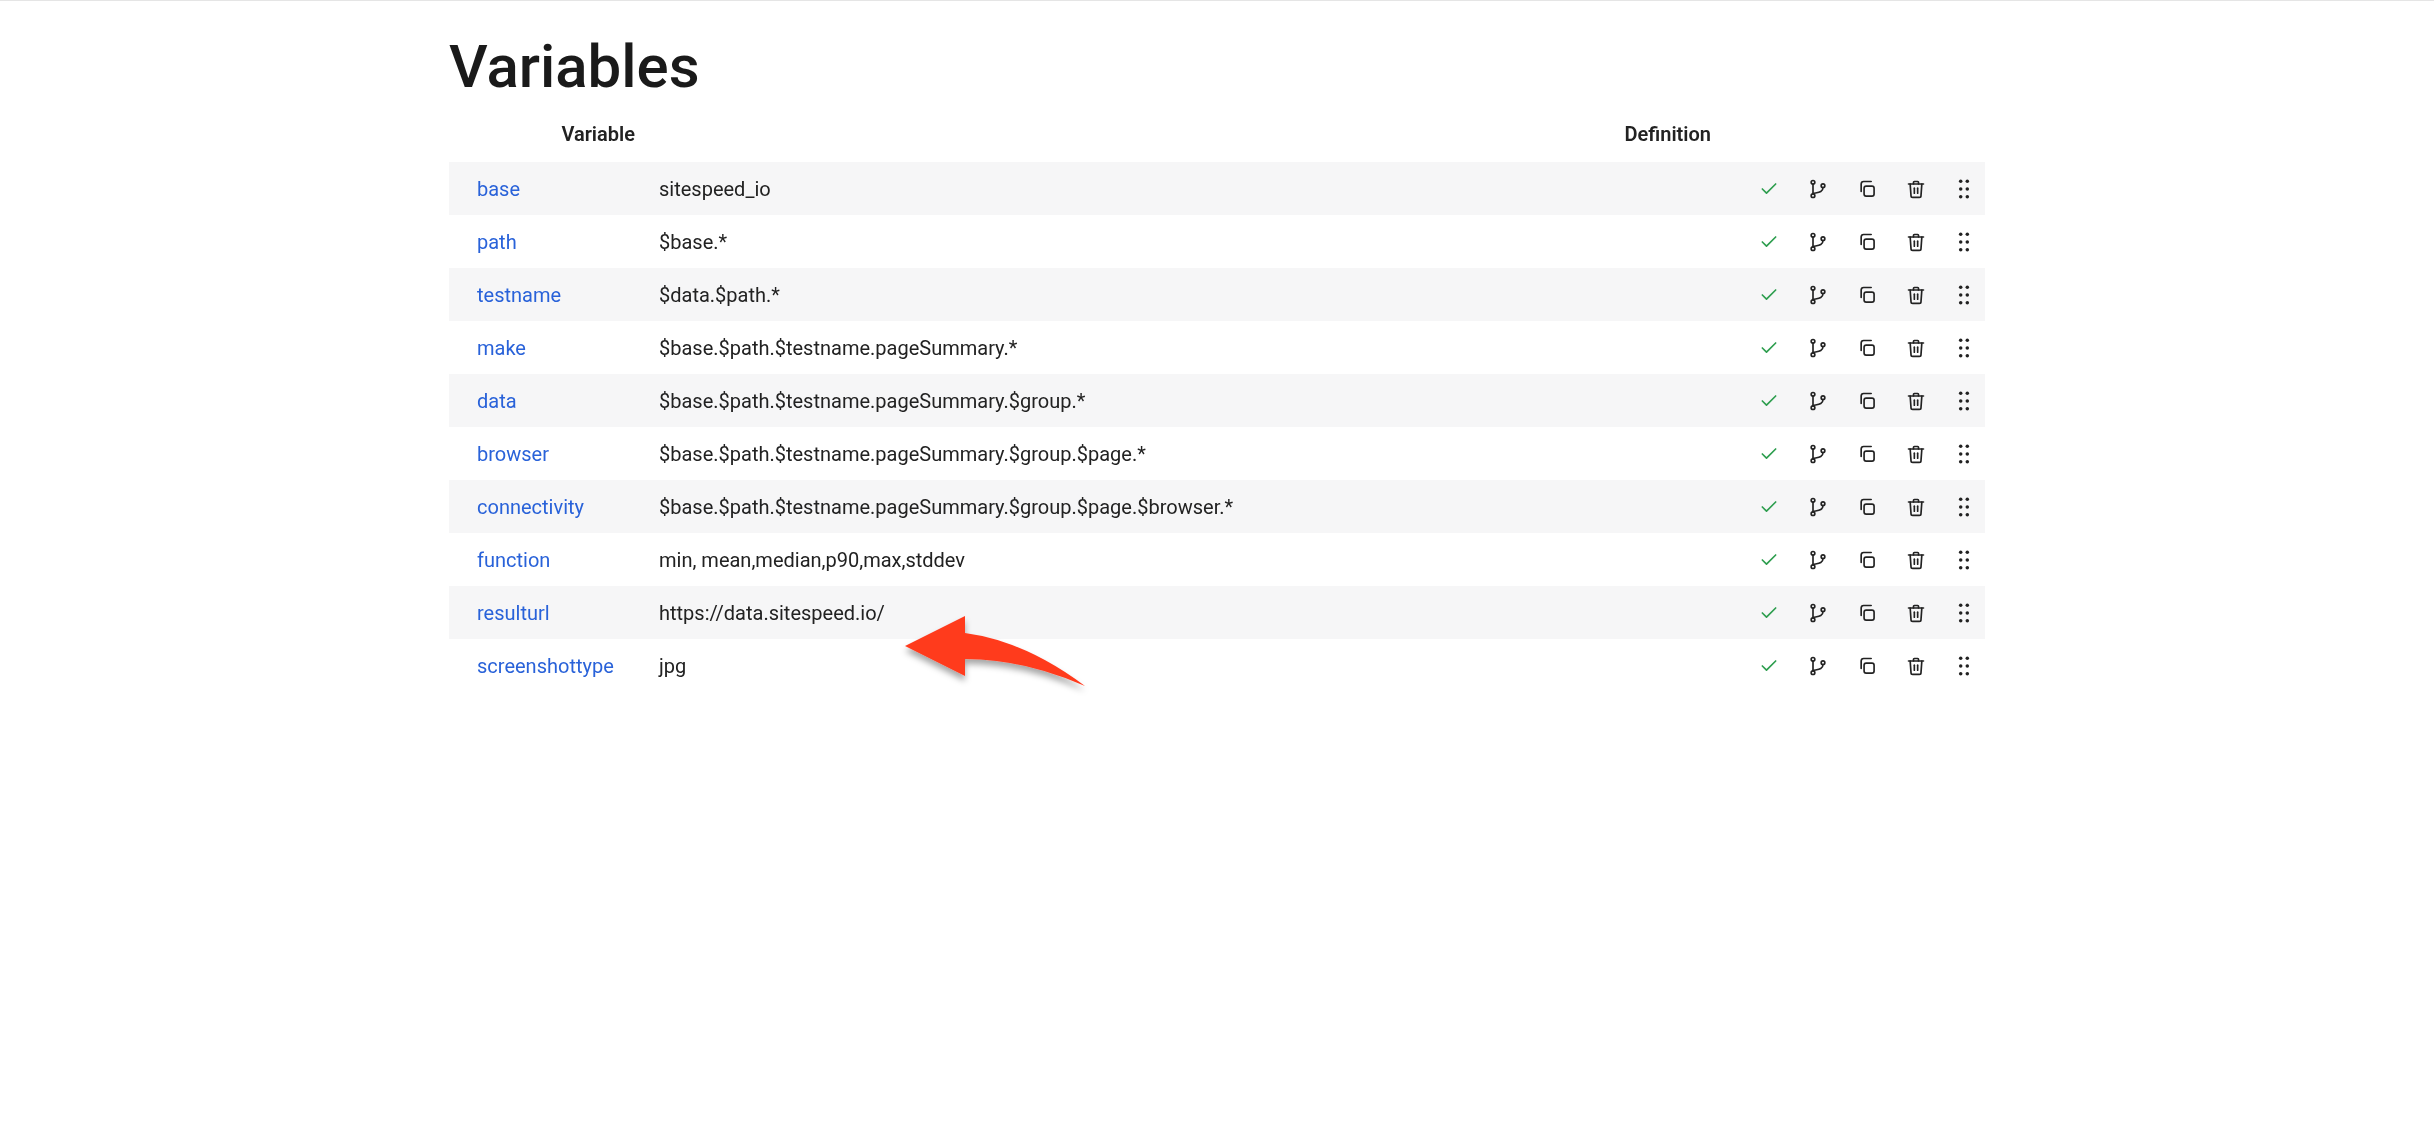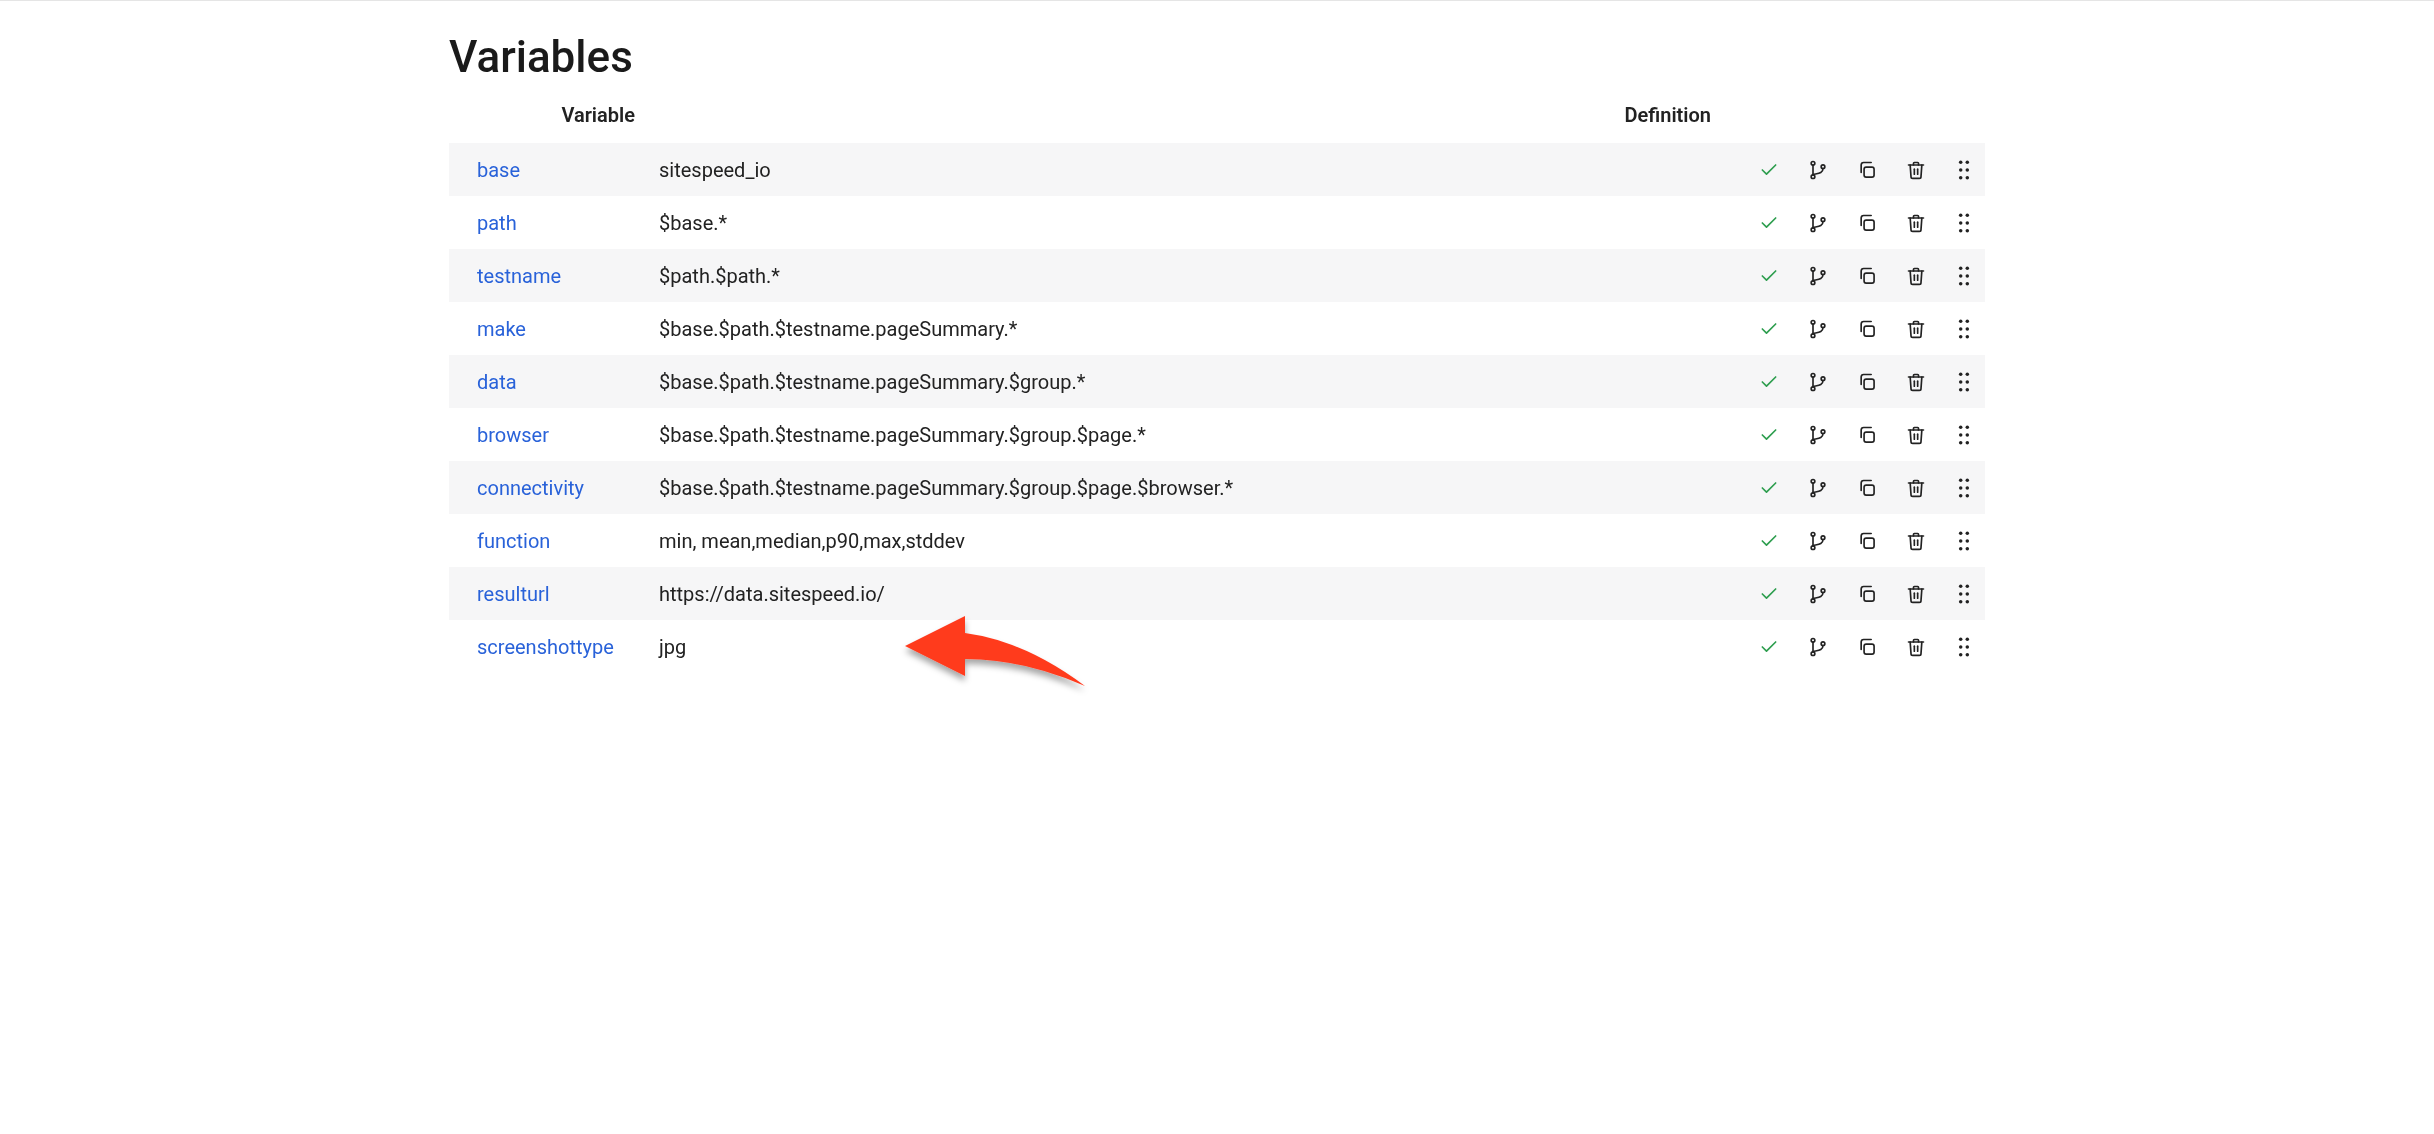--- a/index.html
+++ b/index.html
@@ -6,21 +6,21 @@
   body {
     font-family: -apple-system, BlinkMacSystemFont, "Segoe UI", Roboto, Helvetica, Arial, sans-serif;
     background: #fff;
     color: #1f1f1f;
     font-size: 20px;
     padding: 30px;
     border-top: 1px solid #e5e5e5;
   }
   .container { width: 100%; max-width: 1536px; margin: 0 auto; position: relative; }
   h1 {
-    font-size: 44px;
+    font-size: 60px;
     font-weight: 500;
     margin-bottom: 10px;
     color: #1a1a1a;
   }
   .subtitle {
     font-size: 20px;
     color: #616161;
     margin-bottom: 28px;
   }
   .table {
@@ -194,21 +194,21 @@
                 <circle cx="9" cy="17" r="1.6"></circle>
               </svg>
             </span>
     </td>
         </tr>
         <tr class="row">
     <td class="var-cell">
       <a href="#" class="var-link">testname</a>
     </td>
     <td class="def-cell">
-      <span>$path.$path.*</span>
+      <span>$data.$path.*</span>
     </td>
     <td class="actions-cell">
       <span class="icon-btn check">
               <svg viewBox="0 0 24 24">
                 <polyline points="20 6 9 17 4 12"></polyline>
               </svg>
             </span>
       <span class="icon-btn" title="branch">
               <svg viewBox="0 0 24 24">
                 <circle cx="6" cy="4" r="2.2"></circle>

